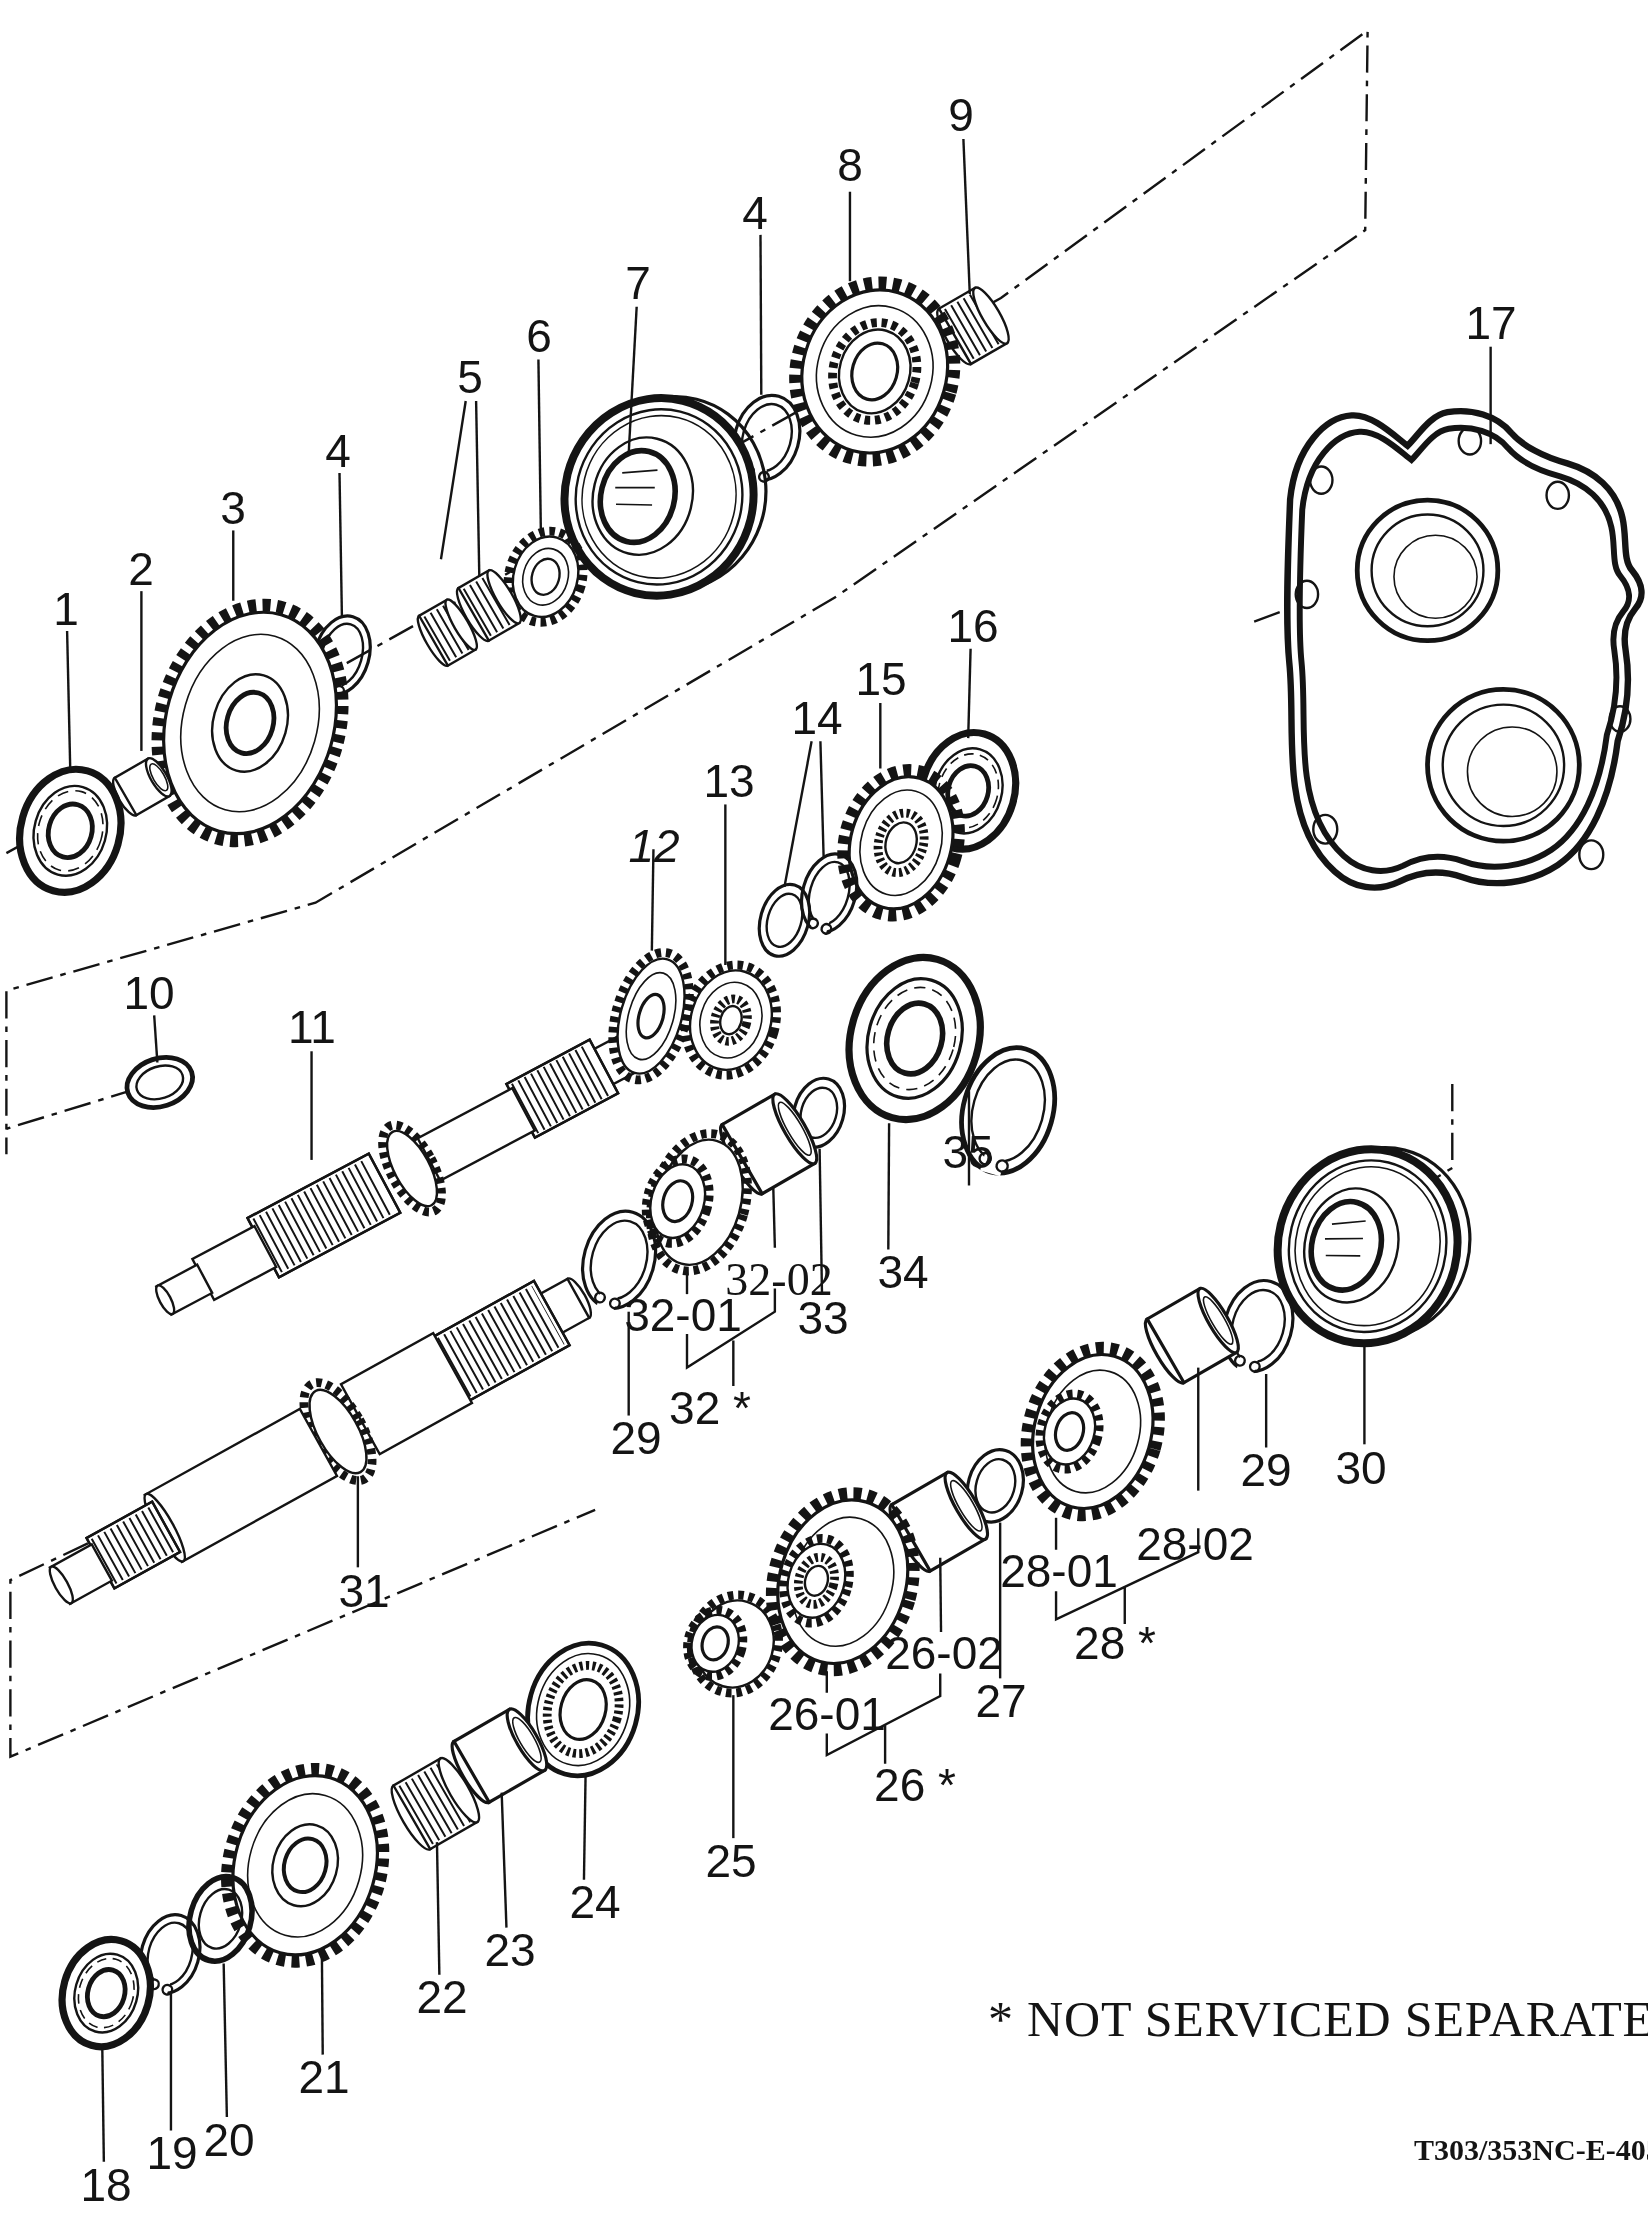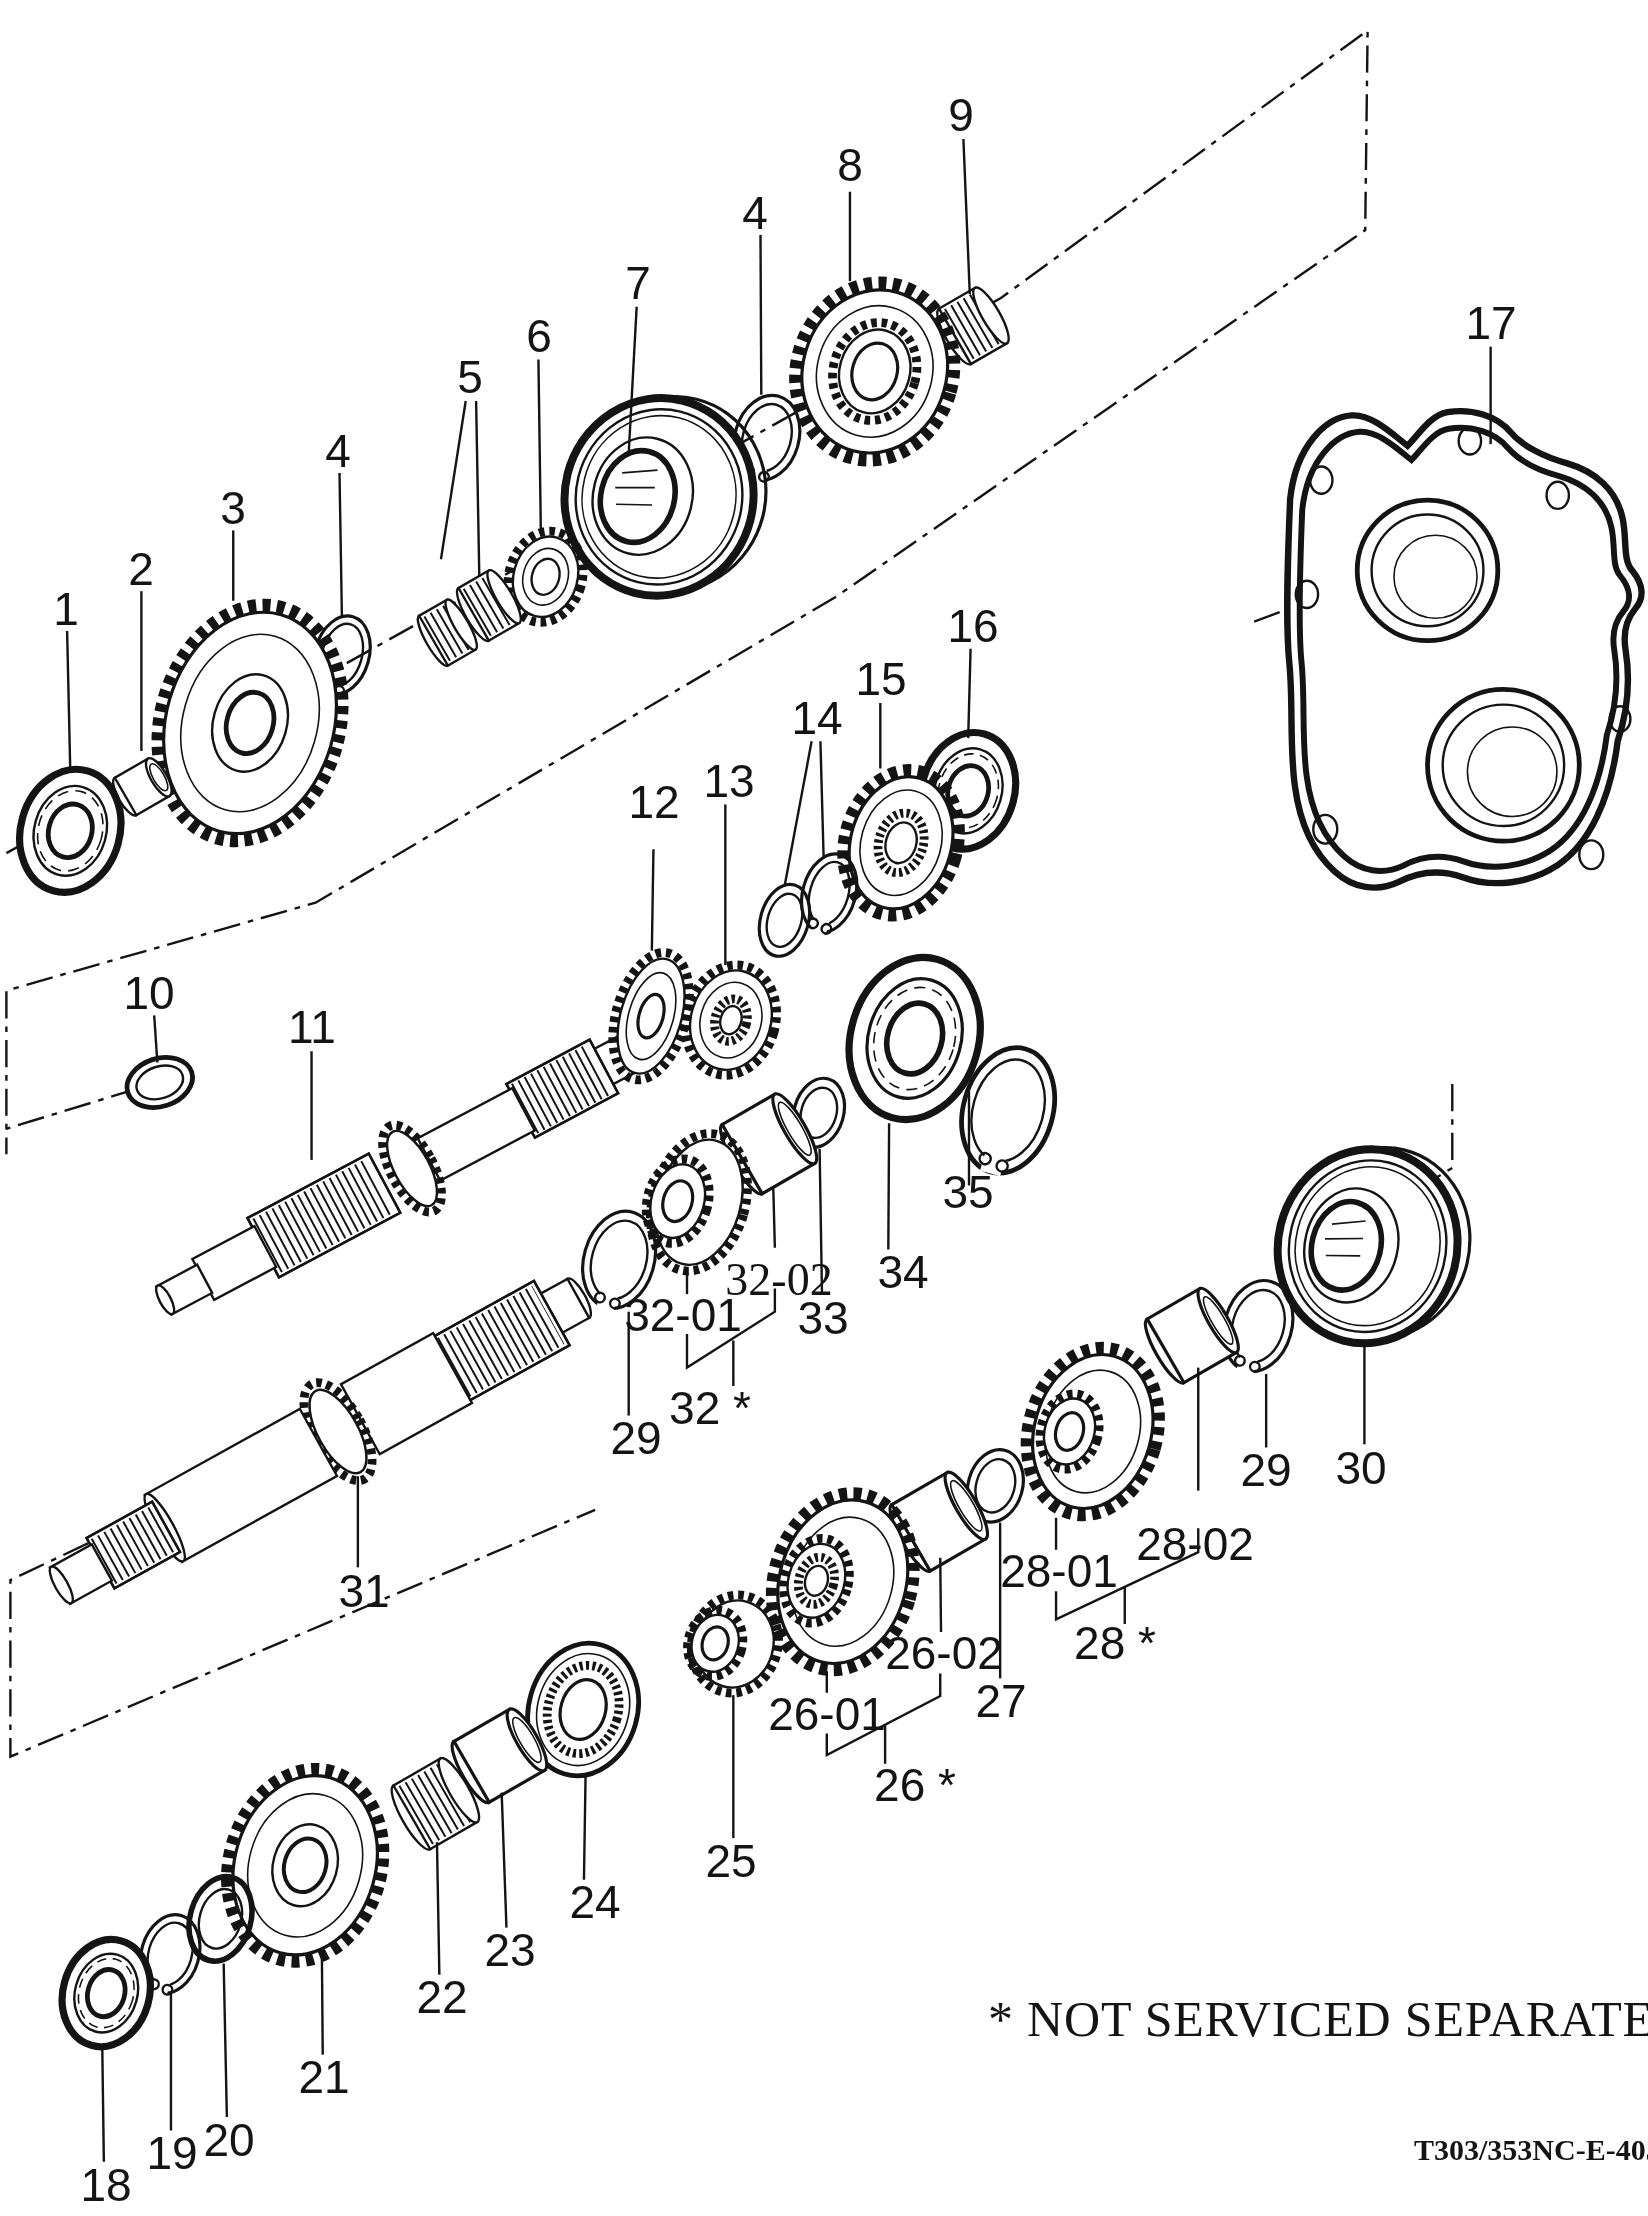--- a/index.html
+++ b/index.html
@@ -457,24 +457,24 @@
       <div class="callout" style="left: 539px; top: 336px;">6</div>
       <div class="callout" style="left: 638px; top: 283px;">7</div>
       <div class="callout" style="left: 755px; top: 213px;">4</div>
       <div class="callout" style="left: 850px; top: 165px;">8</div>
       <div class="callout" style="left: 961px; top: 115px;">9</div>
       <div class="callout" style="left: 1491px; top: 323px;">17</div>
       <div class="callout" style="left: 973px; top: 626px;">16</div>
       <div class="callout" style="left: 881px; top: 679px;">15</div>
       <div class="callout" style="left: 817px; top: 718px;">14</div>
       <div class="callout" style="left: 729px; top: 781px;">13</div>
-      <div class="callout" style="left: 654px; top: 802px;">12</div>
+      <div class="callout" style="left: 654px; top: 846px; font-style: italic;">12</div>
       <div class="callout" style="left: 149px; top: 993px;">10</div>
       <div class="callout" style="left: 312px; top: 1027px;">11</div>
-      <div class="callout" style="left: 968px; top: 1192px; text-align: center;">35</div>
+      <div class="callout" style="left: 968px; top: 1152px; text-align: center;">35</div>
       <div class="callout" style="left: 903px; top: 1272px; text-align: center;">34</div>
       <div class="callout" style="left: 823px; top: 1318px;">33</div>
       <div class="callout" style="left: 779px; top: 1280px; font-family: Liberation Serif, serif;">32-02</div>
       <div class="callout" style="left: 683px; top: 1315px;">32-01</div>
       <div class="callout" style="left: 710px; top: 1408px;">32 *</div>
       <div class="callout" style="left: 636px; top: 1438px;">29</div>
       <div class="callout" style="left: 364px; top: 1591px;">31</div>
       <div class="callout" style="left: 1361px; top: 1468px;">30</div>
       <div class="callout" style="left: 1266px; top: 1470px;">29</div>
       <div class="callout" style="left: 1195px; top: 1512px; margin-top: 32px;">28-02</div>

